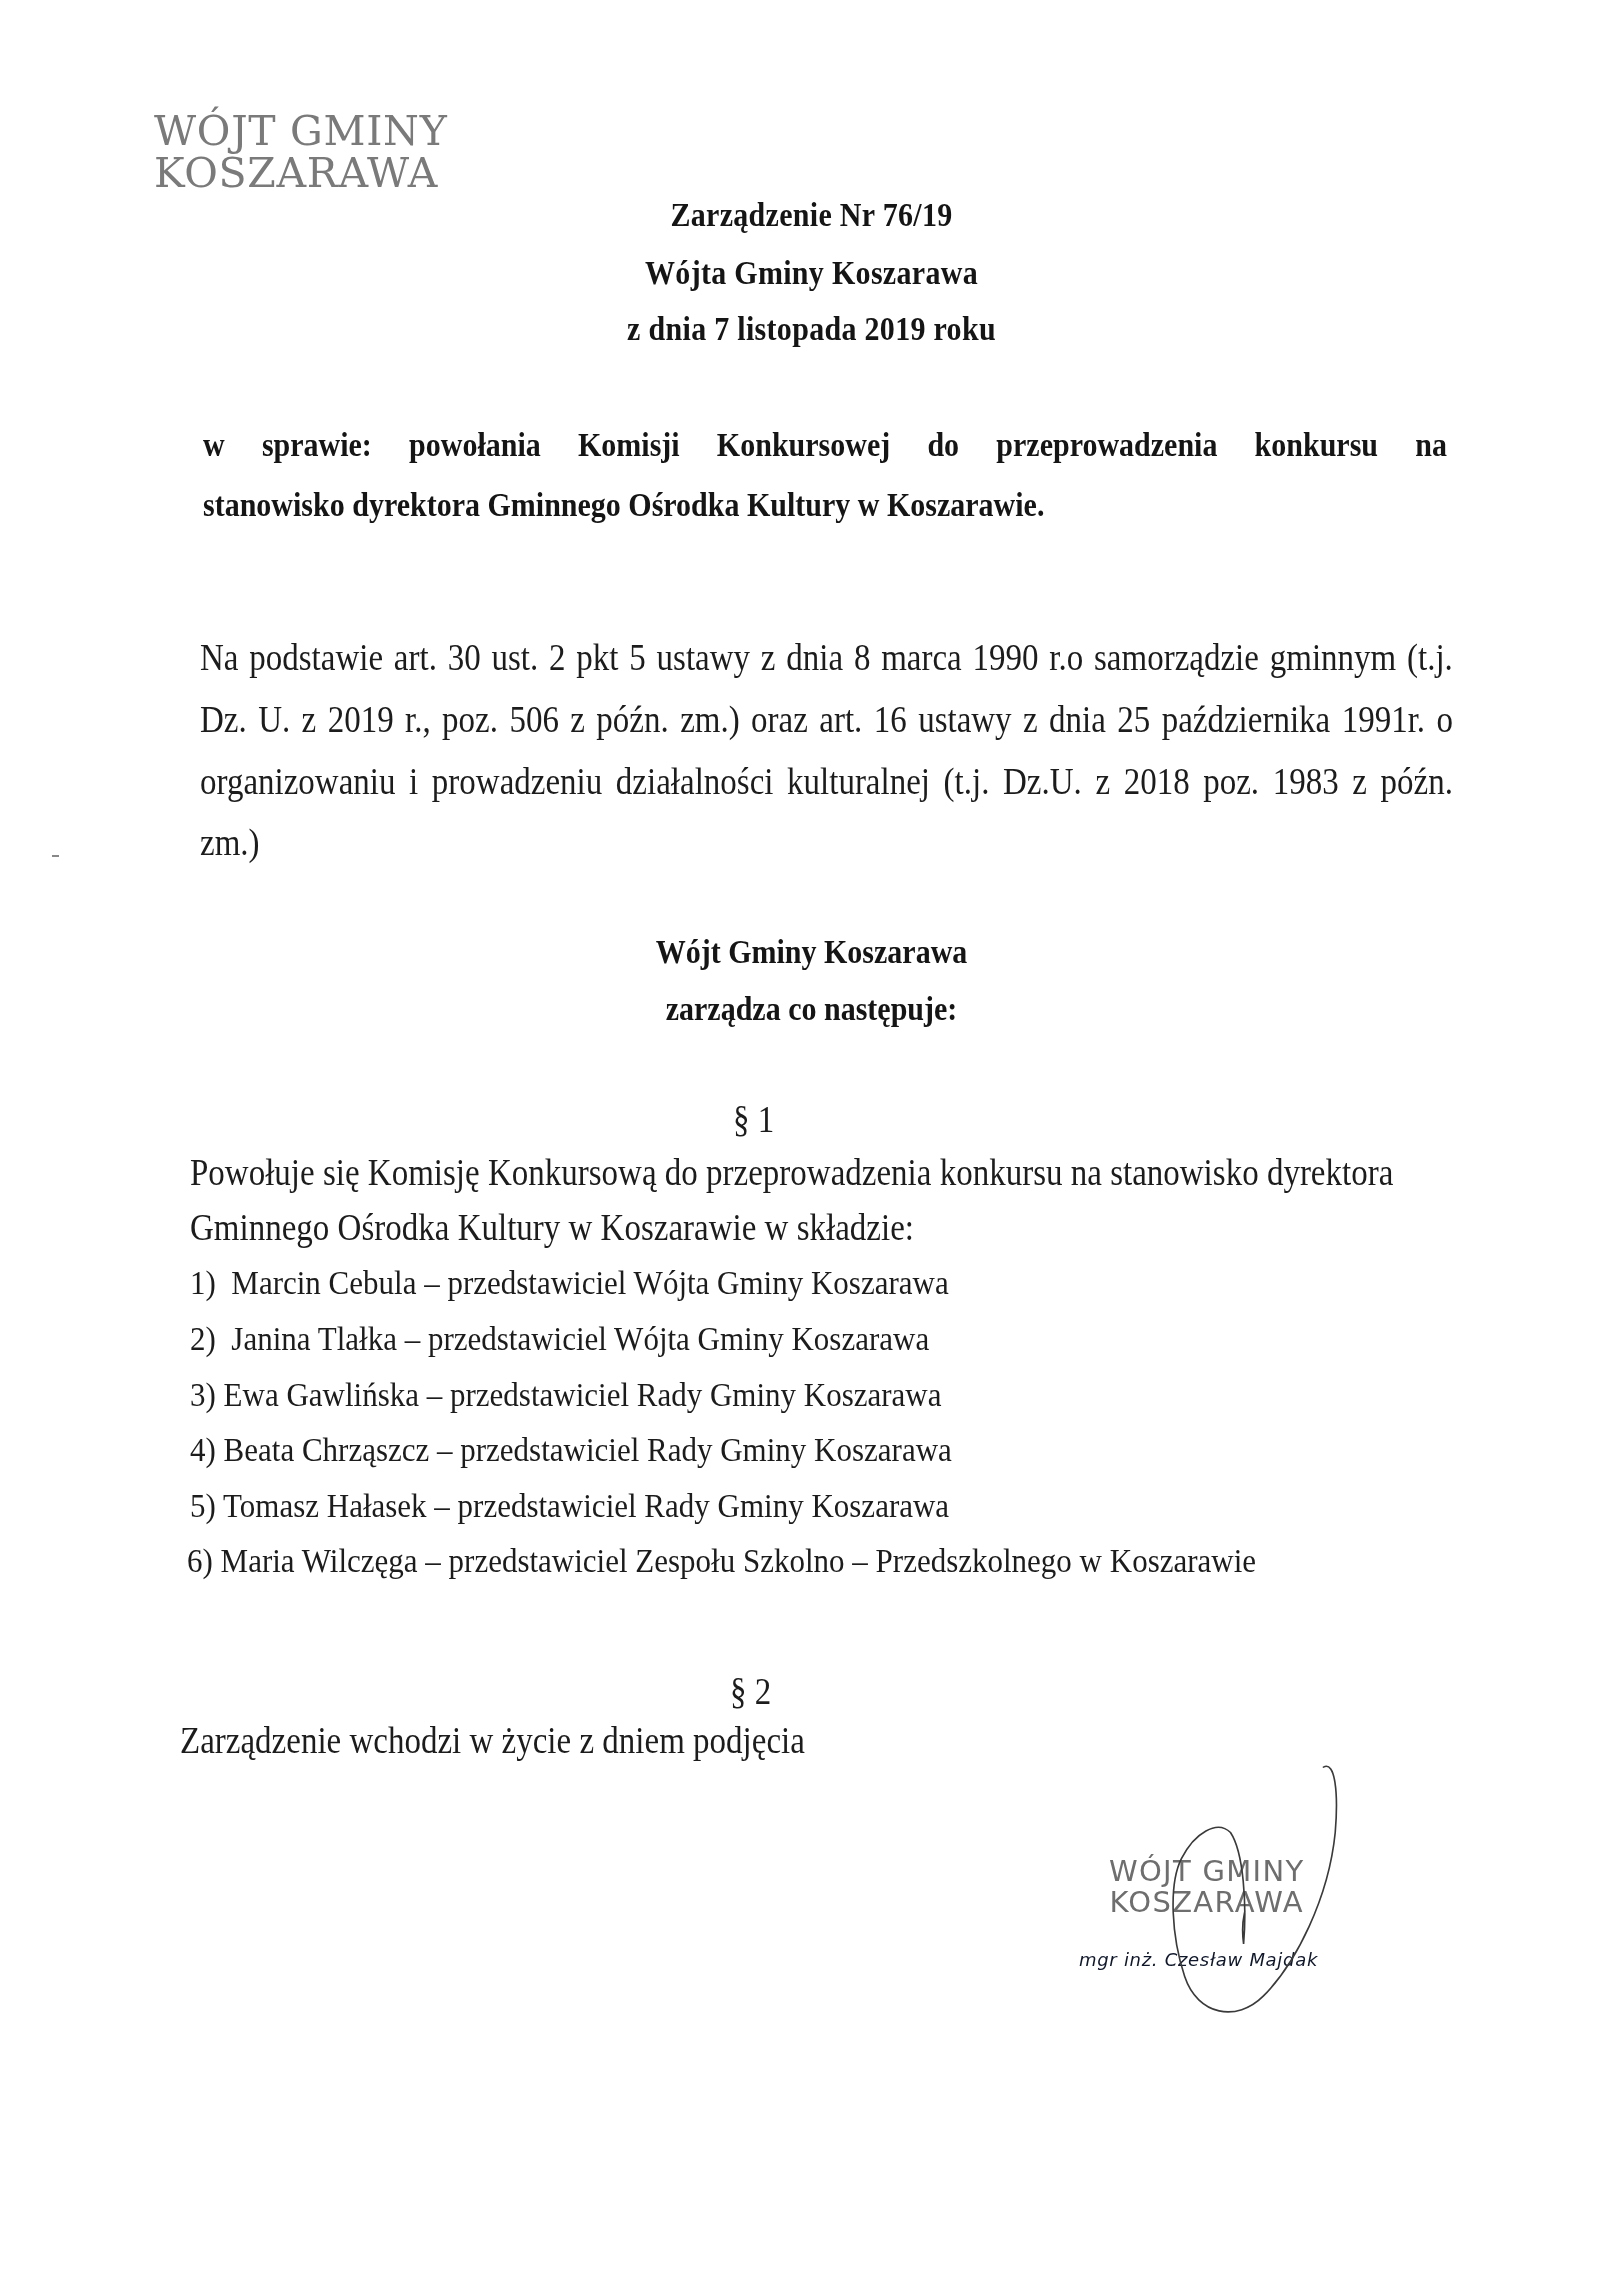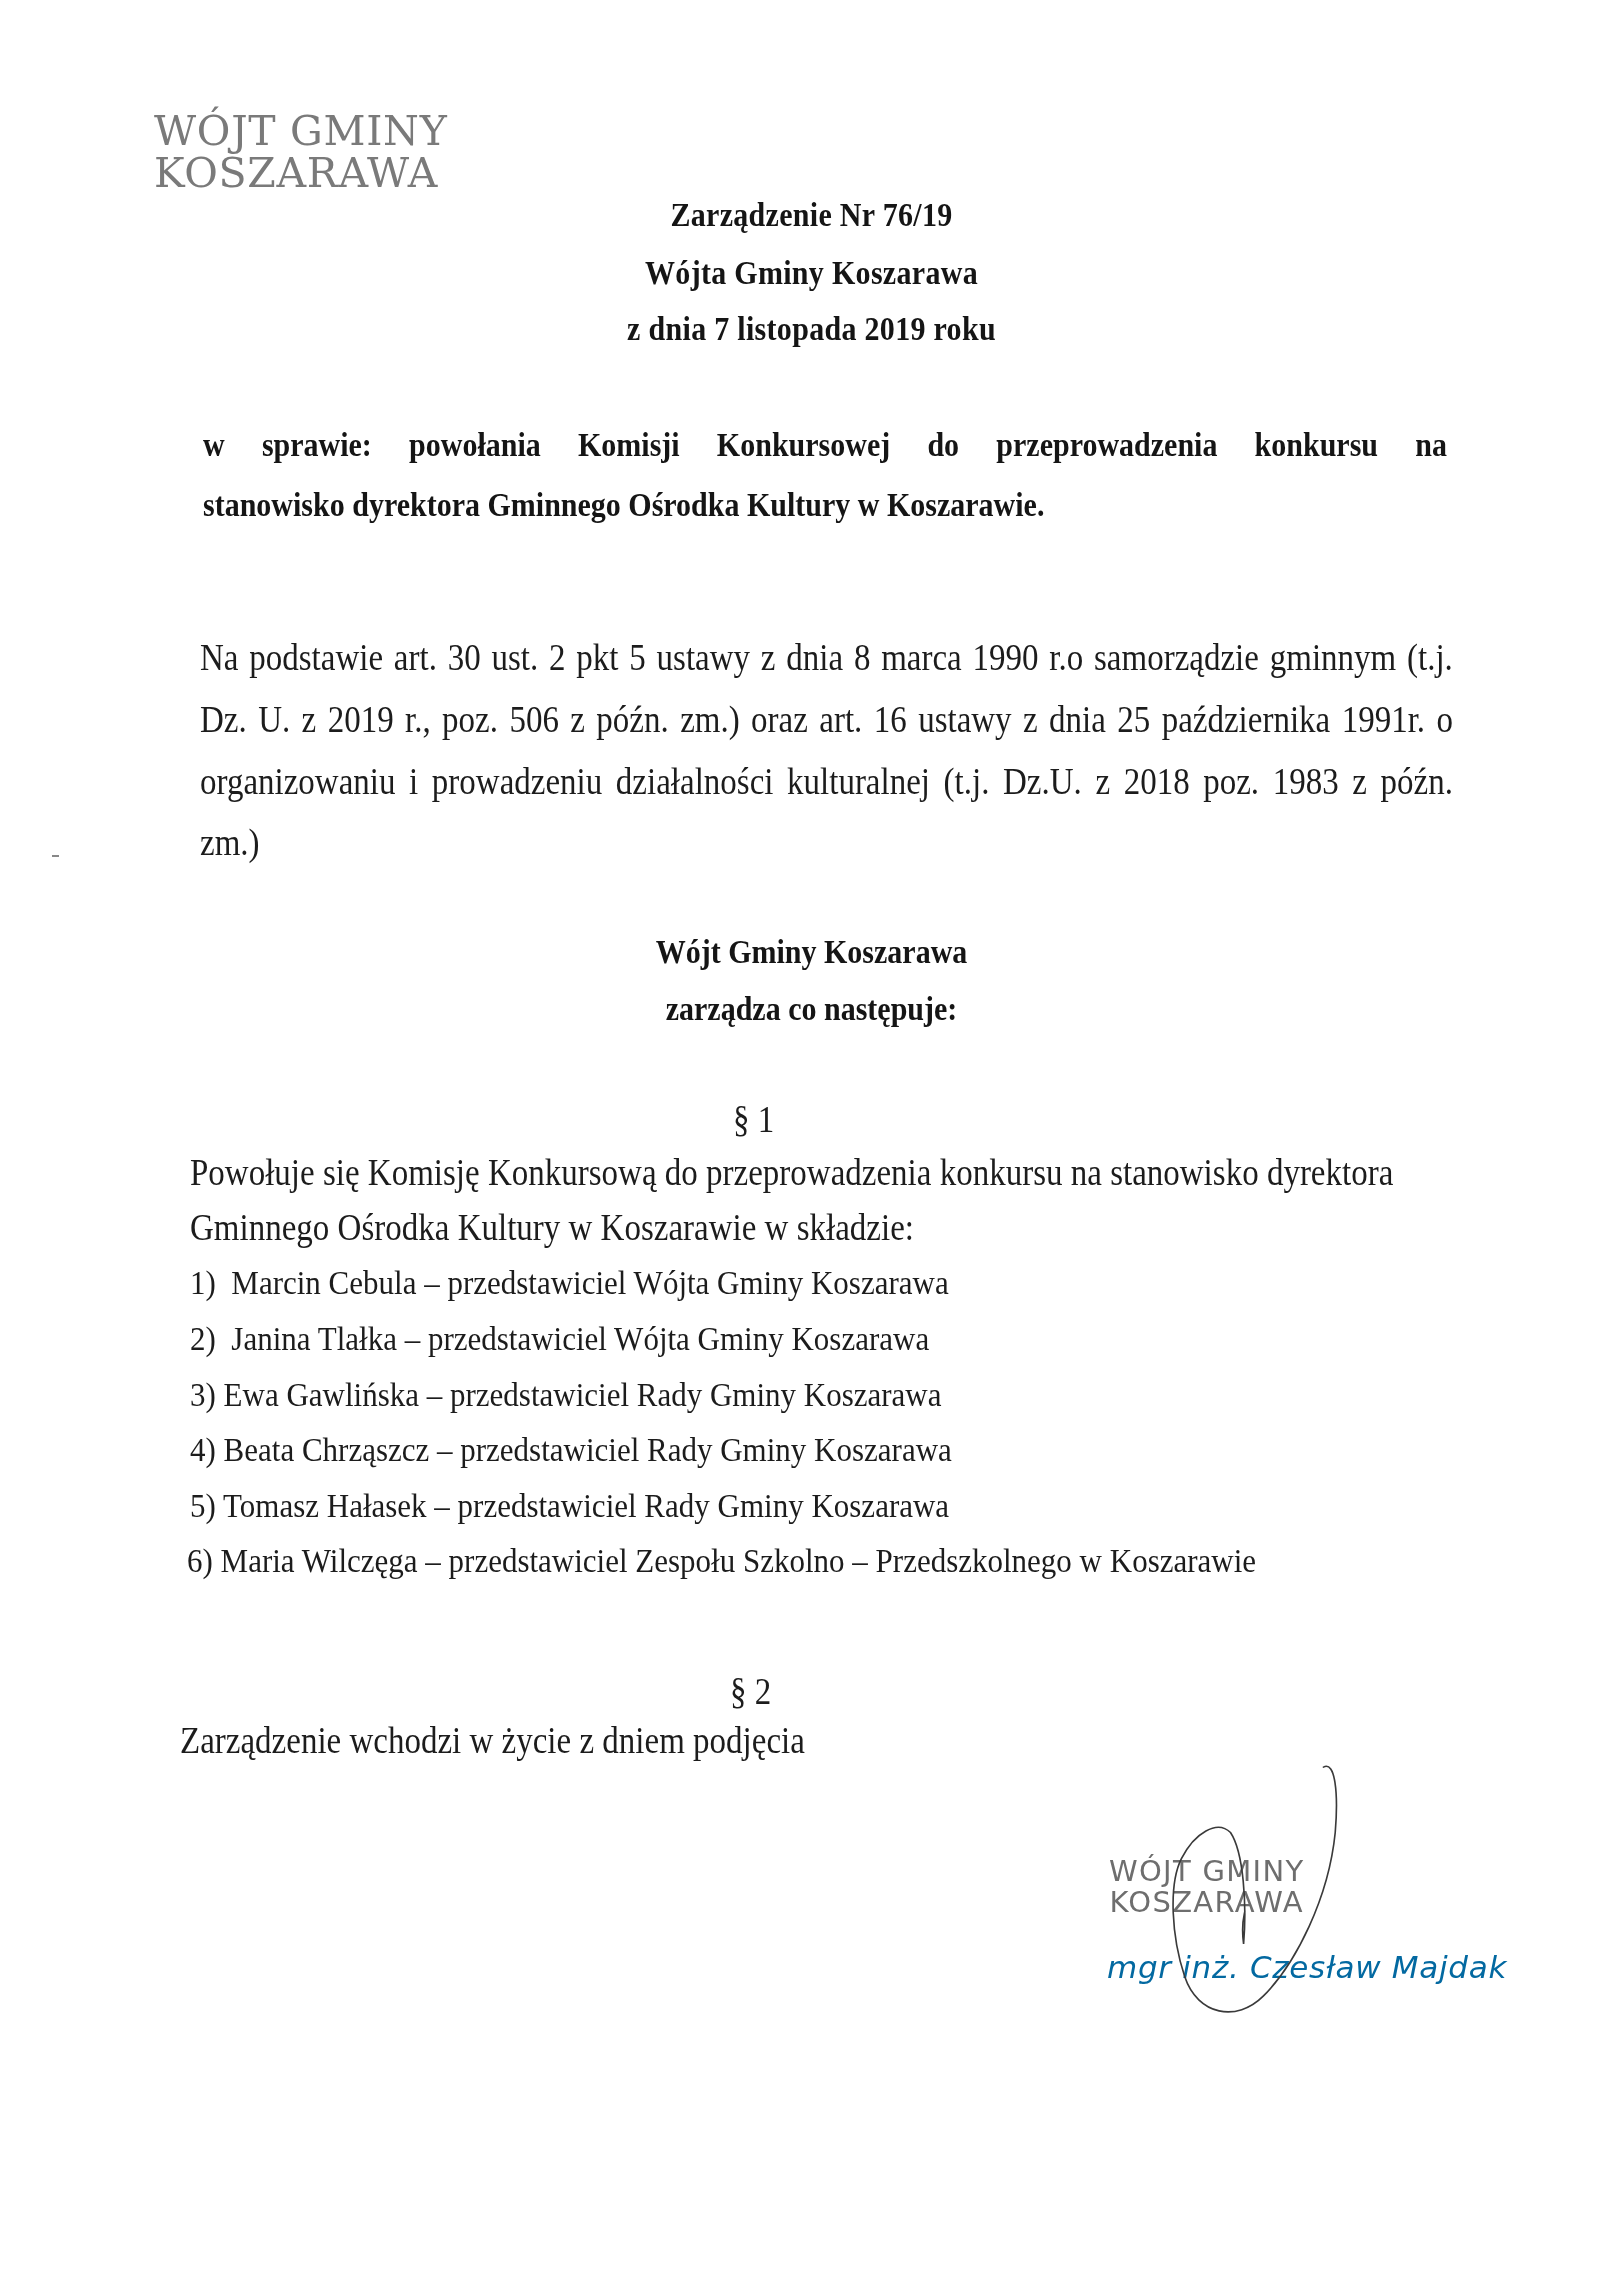--- a/index.html
+++ b/index.html
@@ -45,21 +45,21 @@
     transform: scaleY(1.12); transform-origin: top left;
   }
   .member { font-size: 31px; color:#1c1c1c; transform: scaleY(1.12); transform-origin: top left; }
 
   .sig-stamp {
     font-family: "DejaVu Sans", "Liberation Sans", sans-serif;
     color:#6e6e6e; font-size: 29px; line-height: 31px; letter-spacing: 1.3px; text-align:center;
   }
   .sig-name {
     font-family: "DejaVu Sans", "Liberation Sans", sans-serif; font-style: italic;
-    color:#0369a1; font-size: 31px; letter-spacing: 0.7px; margin-left: 28px;
+    color:#0f172a; font-size: 18px; letter-spacing: 0.7px;
   }
   .scan-mark { background:#888; width: 6.5px; height: 2px; }
 </style>
 </head>
 <body>
 
 <div class="abs stamp" style="left:154px; top:110px;">
   <span class="l1">WÓJT GMINY</span>
   <span class="l2">KOSZARAWA</span>
 </div>

